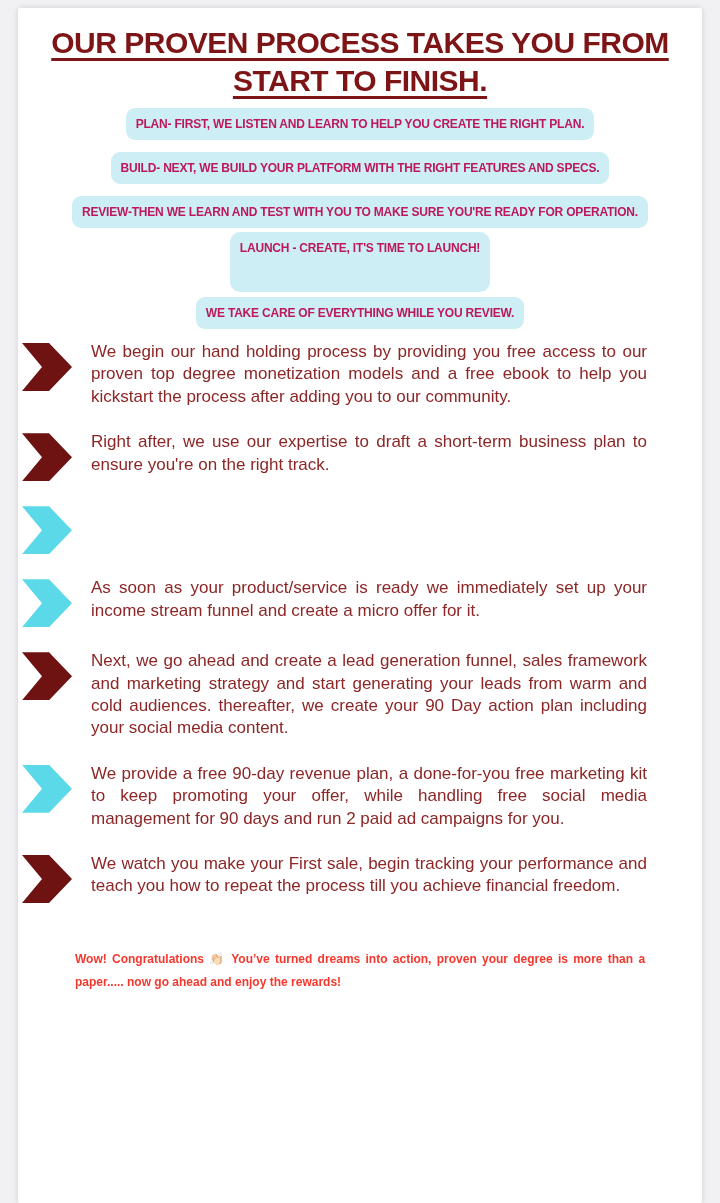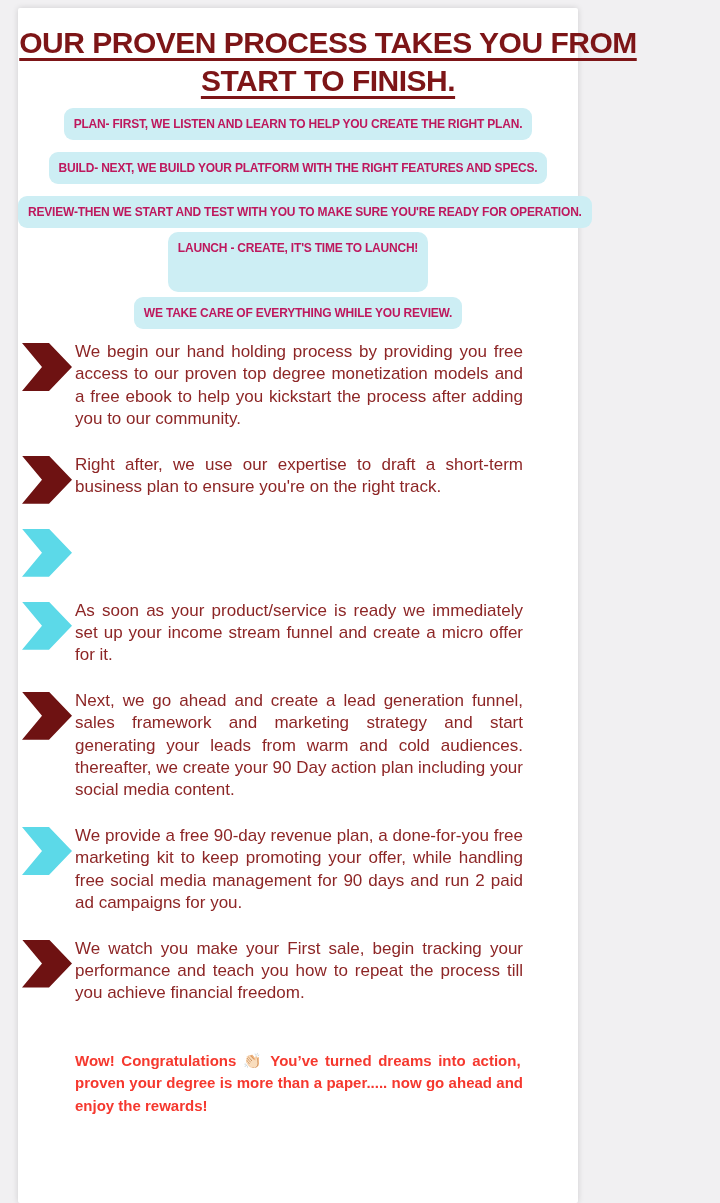--- a/index.html
+++ b/index.html
@@ -5,21 +5,21 @@
   html, body { margin:0; padding:0; }
   body {
     width:720px; height:1203px;
     background:#f1f0f2;
     font-family:"Liberation Sans", sans-serif;
     overflow:hidden;
     position:relative;
   }
   .card {
     position:absolute; left:18px; top:8px;
-    width:560px; height:1195px;
+    width:684px; height:1195px;
     background:#ffffff;
     border-radius:2px;
     box-shadow:0 0 6px rgba(0,0,0,0.14);
     box-sizing:border-box;
     padding-top:16px;
   }
   
   .title {
     width:620px; margin:0 auto;
     text-align:center;
@@ -43,41 +43,41 @@
     letter-spacing:-0.2px;
     line-height:16px;
     padding:8px 10px;
     border-radius:9px;
     white-space:nowrap;
   }
   .phase.tall { margin-top:-8px; margin-bottom:5px; }
   .phase.tall .phase-label { padding-bottom:36px; border-radius:10px; }
   
   .steps { margin-top:10px; padding:0 55px 0 4px; }
-  .step { display:flex; align-items:flex-start; margin-bottom:23px; }
+  .step { display:flex; align-items:flex-start; margin-bottom:23px;gap:16px; }
   .step.gap-before { margin-top:22px;justify-content:center; }
   .arrow {
     flex:none;
     width:50px; height:48px;
     margin-right:3px; margin-top:2px;
     clip-path:polygon(0% 0%, 54% 0%, 100% 50%, 54% 100%, 0% 100%, 40% 50%);
   }
   .arrow.maroon { background:#6e1212; }
   .arrow.cyan   { background:#5cd9e8; }
   .step-text {
     flex:1;
     font-size:17px;
     line-height:22.4px;
     color:#8d2626;
     text-align:justify;
   }
   
   .closing {
     margin:45px 55px 0 57px;
-    font-size:15px;
+    font-size:12px;
     font-weight:bold;
     line-height:22.5px;
     color:#f5382e;
     text-align:justify;
   }
 </style>
 </head>
 <body>
 
 <div class="card">
@@ -85,21 +85,21 @@
   <div class="title">OUR PROVEN PROCESS TAKES YOU FROM START TO FINISH.</div>
 
   <div class="phases">
       <div class="phase normal">
     <span class="phase-label">PLAN- FIRST, WE LISTEN AND LEARN TO HELP YOU CREATE THE RIGHT PLAN.</span>
   </div>
       <div class="phase normal">
     <span class="phase-label">BUILD- NEXT, WE BUILD YOUR PLATFORM WITH THE RIGHT FEATURES AND SPECS.</span>
   </div>
       <div class="phase normal">
-    <span class="phase-label">REVIEW-THEN WE START AND TEST WITH YOU TO MAKE SURE YOU'RE READY FOR OPERATION.</span>
+    <span class="phase-label">REVIEW-THEN WE LEARN AND TEST WITH YOU TO MAKE SURE YOU'RE READY FOR OPERATION.</span>
   </div>
       <div class="phase tall">
     <span class="phase-label">LAUNCH - CREATE, IT'S TIME TO LAUNCH!</span>
   </div>
       <div class="phase normal">
     <span class="phase-label">WE TAKE CARE OF EVERYTHING WHILE YOU REVIEW.</span>
   </div>
     </div>
 
   <div class="steps">

